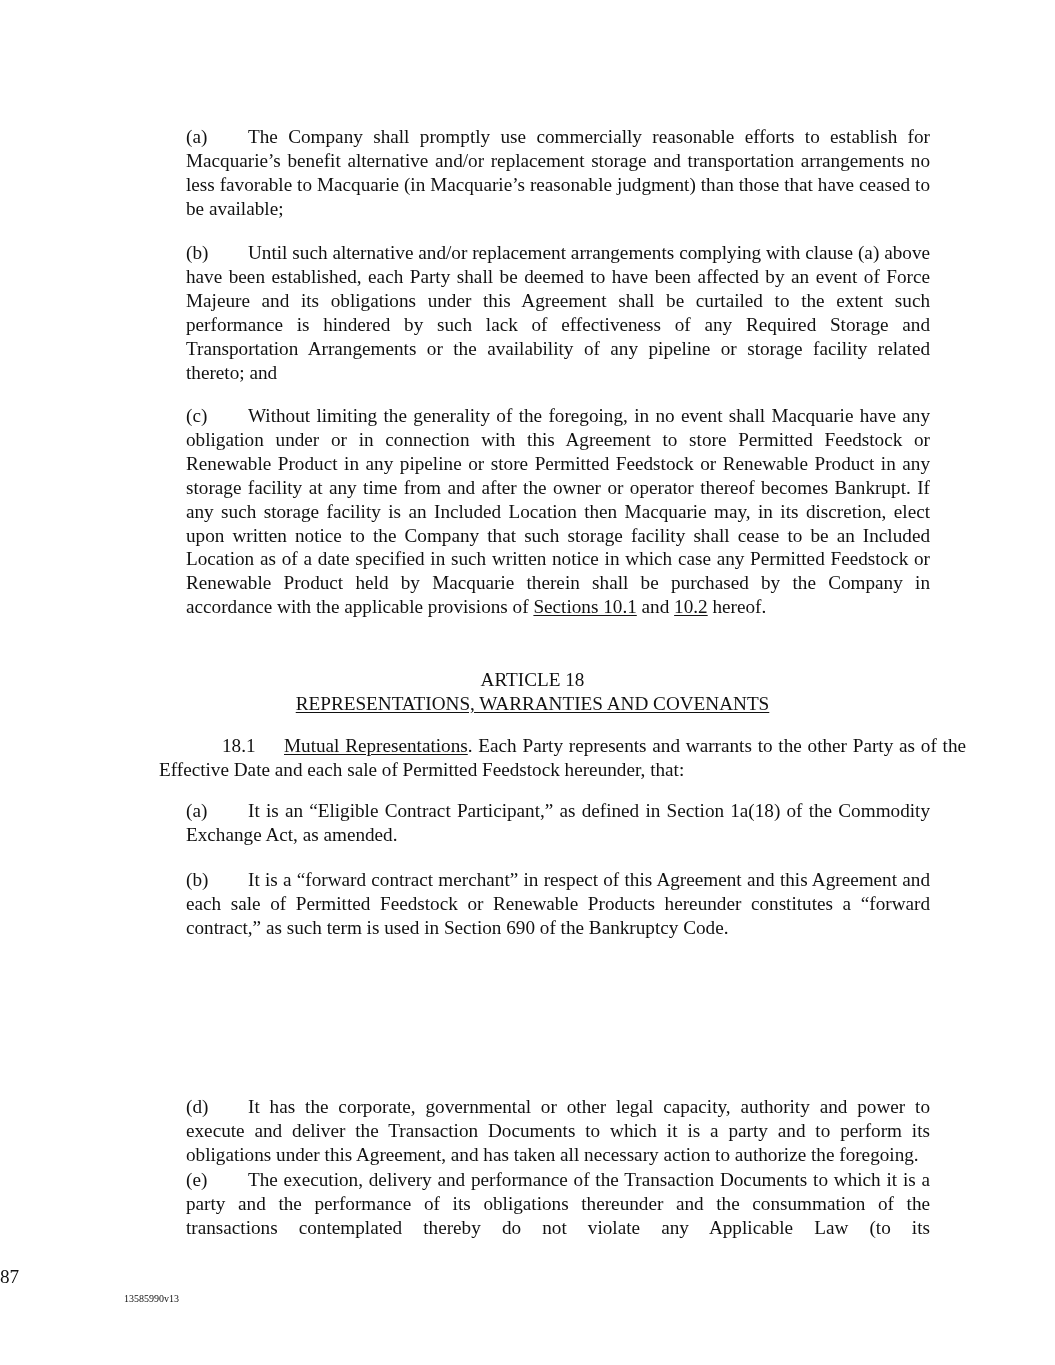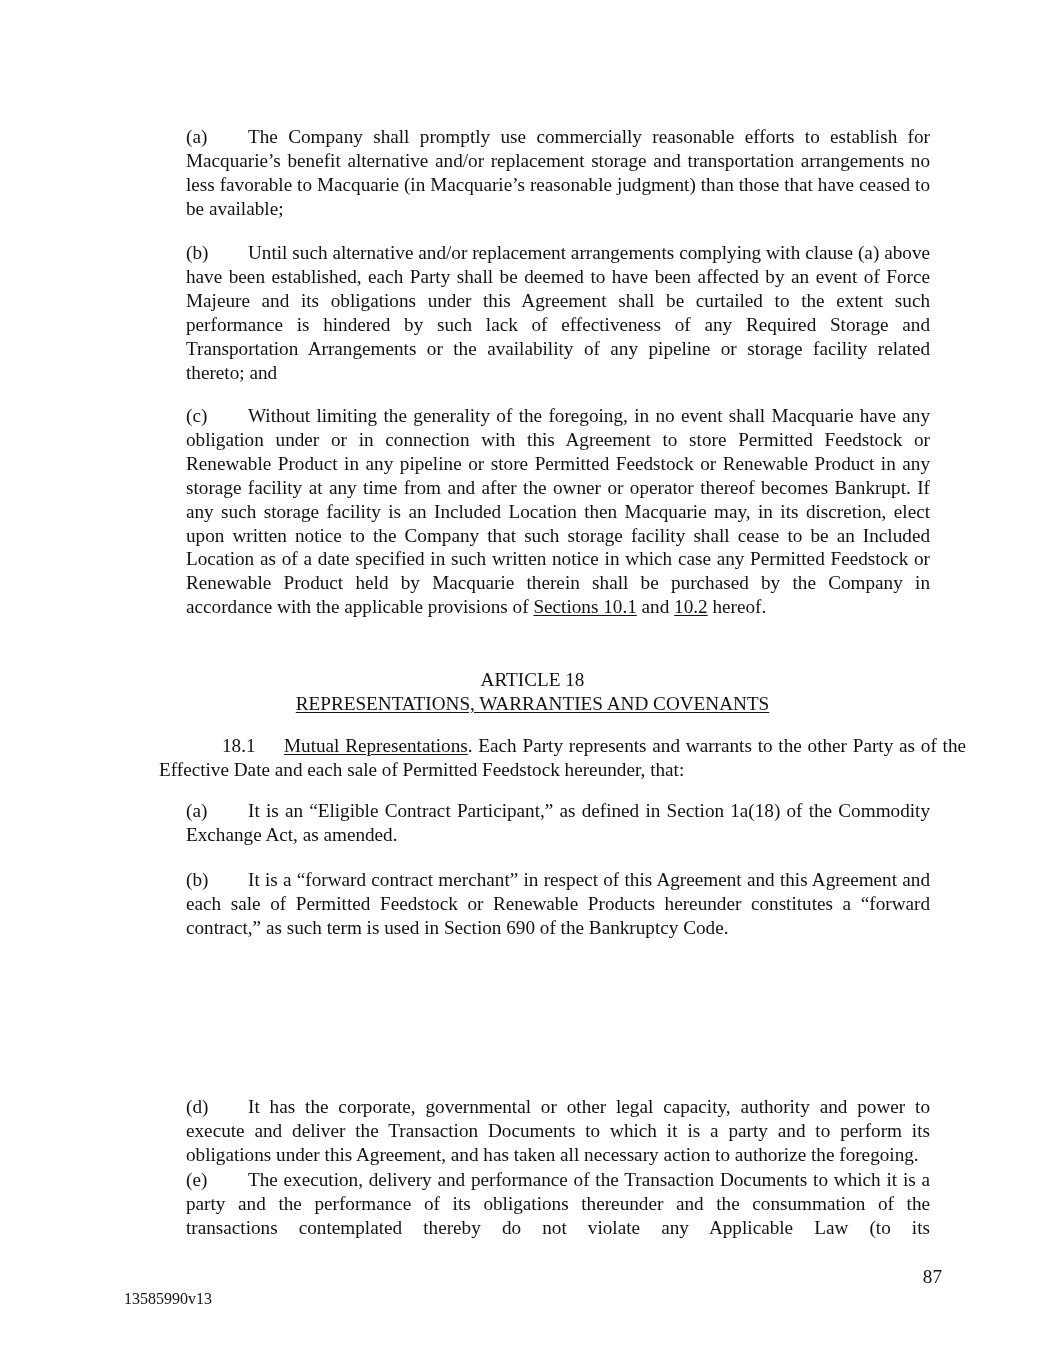--- a/index.html
+++ b/index.html
@@ -58,27 +58,27 @@
       left: 123px;
       width: 807px;
       text-align: center;
       margin: 6px;
     }
     .page-number {
       position: absolute;
       top: 1265px;
       left: 0;
       width: 942px;
-      text-align: right;
+      text-align: left;
     }
     .doc-id {
       position: absolute;
       top: 1292px;
       left: 124px;
-      font-size: 16px;
+      font-size: 10px;
       line-height: 14px;
     }
     
     .para::after {
       content: "";
     }
   </style>
 </head>
 <body>
 

